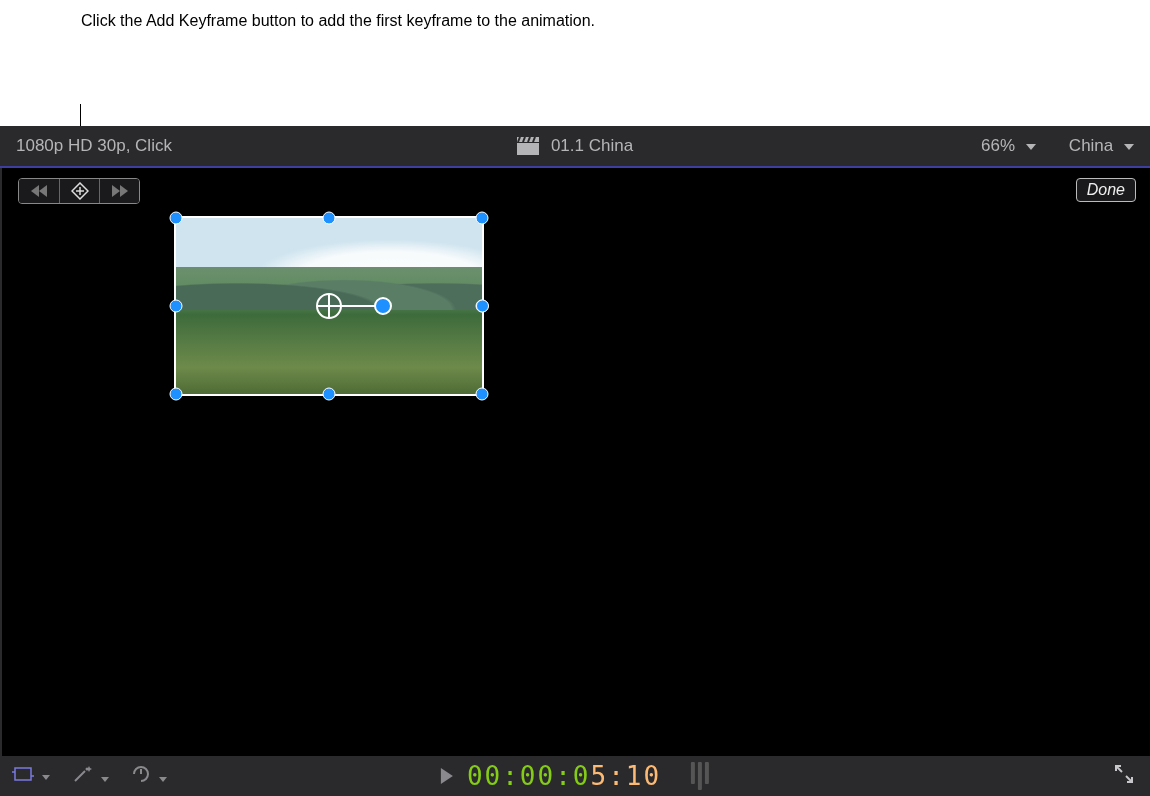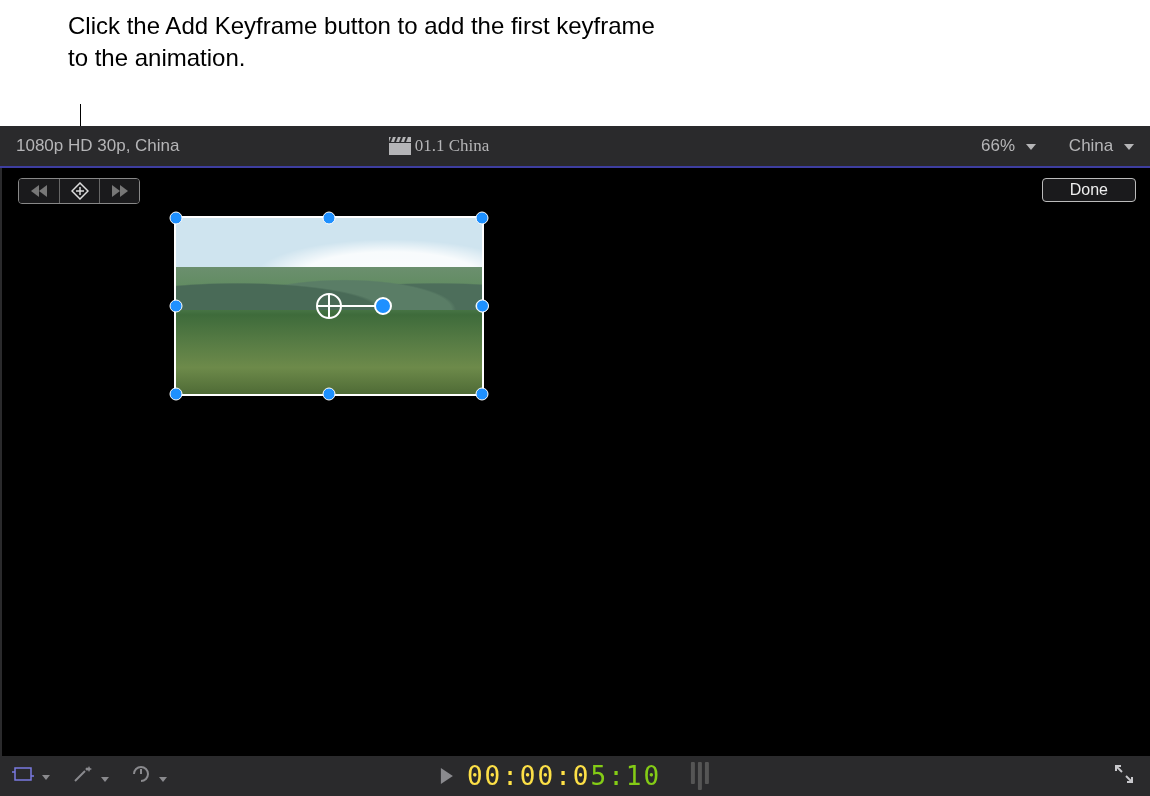--- a/index.html
+++ b/index.html
@@ -7,24 +7,24 @@
     padding: 0;
     width: 1150px;
     height: 796px;
     font-family: -apple-system, "Helvetica Neue", Helvetica, Arial, sans-serif;
     background: #fff;
     color: #000;
     overflow: hidden;
   }
   .annotation-area {
     position: absolute;
-    left: 68px;
+    left: 81px;
     top: 10px;
     width: 600px;
-    font-size: 24px;
+    font-size: 16px;
     line-height: 1.35;
     color: #000;
   }
   .callout-line-v {
     position: absolute;
     left: 80px;
     top: 104px;
     width: 1px;
     height: 88px;
     background: #000;
@@ -50,21 +50,21 @@
     display: flex;
     align-items: center;
     height: 40px;
     background: #2a2a2c;
     color: #b5b5b7;
     font-size: 17px;
     padding: 0 16px;
     border-bottom: 2px solid #3e3ea0;
   }
   .toolbar .left  { flex: 1; text-align: left; }
-  .toolbar .center{ flex: 1; display:flex; align-items:center; justify-content:flex-start; gap:4px;font-family:Liberation Serif, serif; }
+  .toolbar .center{ flex: 1; display:flex; align-items:center; justify-content:center; gap:12px; }
   .toolbar .right { flex: 1; display:flex; align-items:center; justify-content:flex-end; gap:33px; }
   .chevron-down {
     display:inline-block;
     width:0; height:0;
     border-left:5px solid transparent;
     border-right:5px solid transparent;
     border-top:6px solid #b5b5b7;
     margin-left:6px;
     vertical-align: middle;
   }
@@ -104,21 +104,22 @@
   .kf-group button.active { color:#eee; }
   .done-btn {
     position:absolute;
     right:16px;
     top:10px;
     background:#1a1a1c;
     border:1px solid #bbb;
     border-radius:4px;
     color:#eee;
     font-size:16px;
-    padding:2px 27px;
+    padding:2px 10px;
+    font-style:italic;
   }
   
   .clip {
     position:absolute;
     left:172px;
     top:48px;
     width:310px;
     height:180px;
     border:2px solid #fff;
     box-sizing:border-box;
@@ -225,22 +226,22 @@
     position:absolute;
     left:50%;
     transform:translateX(-50%);
     display:flex;
     align-items:center;
     gap:14px;
     font-family: "SF Mono", Menlo, Consolas, monospace;
     font-size:26px;
     letter-spacing:2px;
   }
-  .timecode .dim { color:#fde047; }
-  .timecode .bright { color:#84cc16; }
+  .timecode .dim { color:#84cc16; }
+  .timecode .bright { color:#fdba74; }
   .play-icon {
     width:0; height:0;
     border-left:12px solid #8a8a8e;
     border-top:8px solid transparent;
     border-bottom:8px solid transparent;
   }
   .marks {
     display:flex;
     gap:3px;
     margin-left:16px;
@@ -271,21 +272,21 @@
 <body>
 
 <div class="annotation-area">Click the Add Keyframe button to add the first keyframe to the animation.</div>
 <div class="callout-line-v"></div>
 <div class="callout-tick"></div>
 
 <div class="app">
 
   <div class="toolbar">
     <div class="left">
-      <span>1080p HD 30p, China</span>
+      <span>1080p HD 30p, Click</span>
     </div>
     <div class="center">
       <span class="clapper-icon">
         <svg width="22" height="18" viewBox="0 0 22 18">
           <rect x="0" y="6" width="22" height="12" fill="#b5b5b7"></rect>
           <polygon points="0,0 22,0 22,5 0,5" fill="#b5b5b7"></polygon>
           <line x1="3" y1="0" x2="1" y2="5" stroke="#2a2a2c" stroke-width="2"></line>
           <line x1="8" y1="0" x2="6" y2="5" stroke="#2a2a2c" stroke-width="2"></line>
           <line x1="13" y1="0" x2="11" y2="5" stroke="#2a2a2c" stroke-width="2"></line>
           <line x1="18" y1="0" x2="16" y2="5" stroke="#2a2a2c" stroke-width="2"></line>

